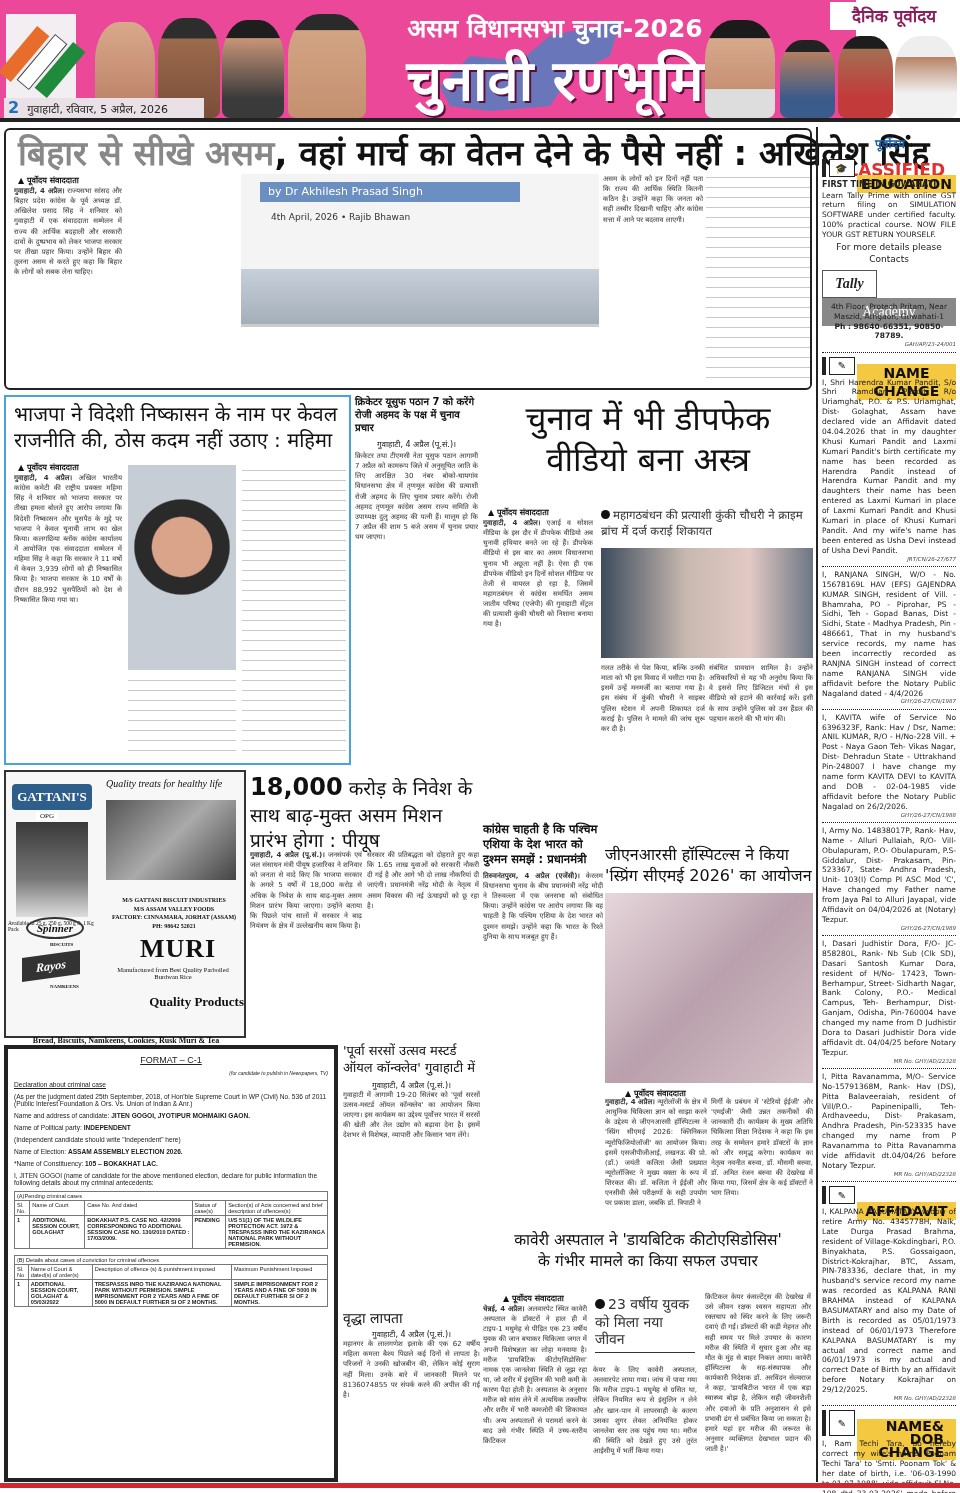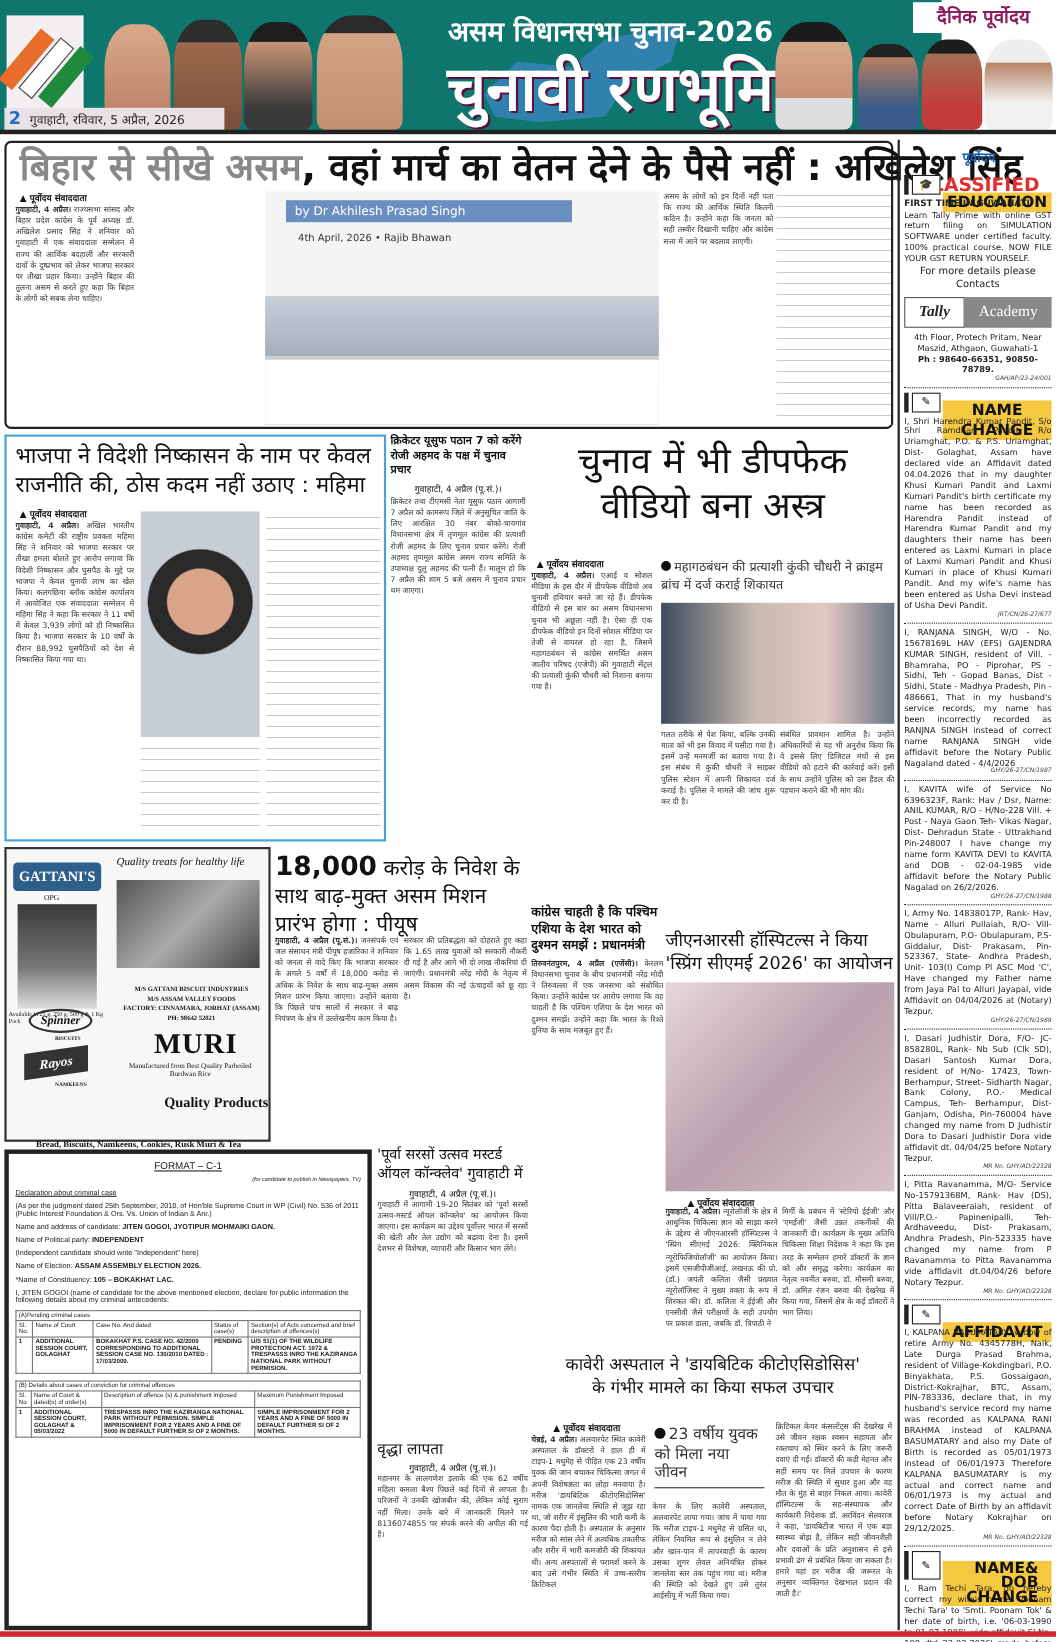--- a/index.html
+++ b/index.html
@@ -3,21 +3,21 @@
 <meta charset="utf-8">
 <style>
   * { box-sizing: border-box; margin: 0; padding: 0; }
   body { width: 960px; height: 1493px; background: #fff; font-family: "DejaVu Sans", sans-serif; color: #111; position: relative; overflow: hidden; }
   .abs { position: absolute; }
   .serif { font-family: "DejaVu Serif", serif; }
   .sans { font-family: "DejaVu Sans", sans-serif; }
   .libserif { font-family: "Liberation Serif", serif; }
 
   
-  .mast { left: 0; top: 0; width: 856px; height: 120px; background: #0f766e; }
+  .mast { left: 0; top: 0; width: 856px; height: 120px; background: #ec4899; }
   .mast-bottom { left: 0; top: 118px; width: 960px; height: 4px; background: #222; }
   .ballot-logo { left: 6px; top: 14px; width: 70px; height: 90px; background: #f3eef2; }
   .ballot-logo .stripe { position: absolute; width: 16px; height: 60px; transform: rotate(40deg); }
   .portrait { position: absolute; border-radius: 40% 40% 8px 8px; }
   .mast-map { left: 430px; top: 16px; width: 200px; height: 100px; background: #3d85c6; opacity: .75; clip-path: polygon(5% 70%, 20% 40%, 45% 45%, 60% 20%, 95% 5%, 90% 40%, 70% 60%, 60% 90%, 30% 95%, 10% 90%); }
   .mast-title1 { left: 365px; top: 10px; width: 380px; font-size: 25px; color: #fff; font-weight: bold; text-align: center; white-space: nowrap; }
   .mast-title2 { left: 375px; top: 40px; width: 360px; font-size: 56px; color: #fff; font-weight: bold; text-align: center; white-space: nowrap; text-shadow: 2px 2px 0 #5a0f3a; }
   .mast-brand { left: 830px; top: 2px; width: 128px; height: 28px; background: #fff; color: #8b1e5c; font-weight: bold; font-size: 17px; text-align: center; line-height: 28px; }
   .mast-dateline { left: 4px; top: 98px; width: 200px; height: 20px; background: #e9e1e6; font-size: 11px; color: #222; line-height: 20px; padding-left: 4px; white-space: nowrap; }
   .mast-dateline .pg { color: #1e6fc0; font-weight: bold; font-size: 16px; margin-right: 8px; }
@@ -34,21 +34,21 @@
   
   .classified { left: 816px; top: 127px; width: 144px; height: 1355px; border-left: 2px solid #222; padding: 2px 4px; }
   .cls-head { width: 136px; height: 26px; font-size: 17px; font-weight: bold; color: #e03030; text-align: center; line-height: 26px; }
   .cls-section { display: flex; align-items: center; height: 20px; margin: 3px 0 2px; }
   .cls-section .bar { width: 4px; height: 18px; background: #222; margin-right: 3px; }
   .cls-section .ico { width: 26px; height: 18px; border: 1px solid #222; background: #fff; margin-right: 2px; display: flex; align-items: center; justify-content: center; font-size: 10px; }
   .cls-section .lbl { flex: 1; background: #f5c842; font-weight: bold; font-size: 14px; text-align: center; line-height: 18px; margin-top: 32px; }
   .cls-text { font-size: 7.5px; line-height: 1.32; color: #222; text-align: justify; }
   .cls-ref { font-size: 5.5px; text-align: right; color: #444; font-style: italic; }
   .cls-sep { border-top: 1px dotted #222; margin: 3px 0; }
-  .tally { display: flex; height: 28px; margin: 4px 0; }
+  .tally { display: flex; height: 28px; margin: 4px 0; flex-direction: column; }
   .tally .t1 { width: 55px; background: #fff; border: 1px solid #555; font-style: italic; font-weight: bold; font-size: 14px; text-align: center; line-height: 26px; }
   .tally .t2 { flex: 1; background: #888; color: #fff; font-size: 14px; text-align: center; line-height: 28px; }
 
   
   .red-rule { left: 0; top: 1483px; width: 960px; height: 5px; background: #d0282e; }
 
   
   .fmt { left: 4px; top: 1045px; width: 334px; height: 437px; border: 4px solid #222; padding: 6px 6px; font-family: "Liberation Sans", sans-serif; font-size: 6.6px; color: #222; }
   .fmt p { margin: 0 0 5px; }
   .fmt table { border-collapse: collapse; width: 100%; font-size: 5.6px; }

